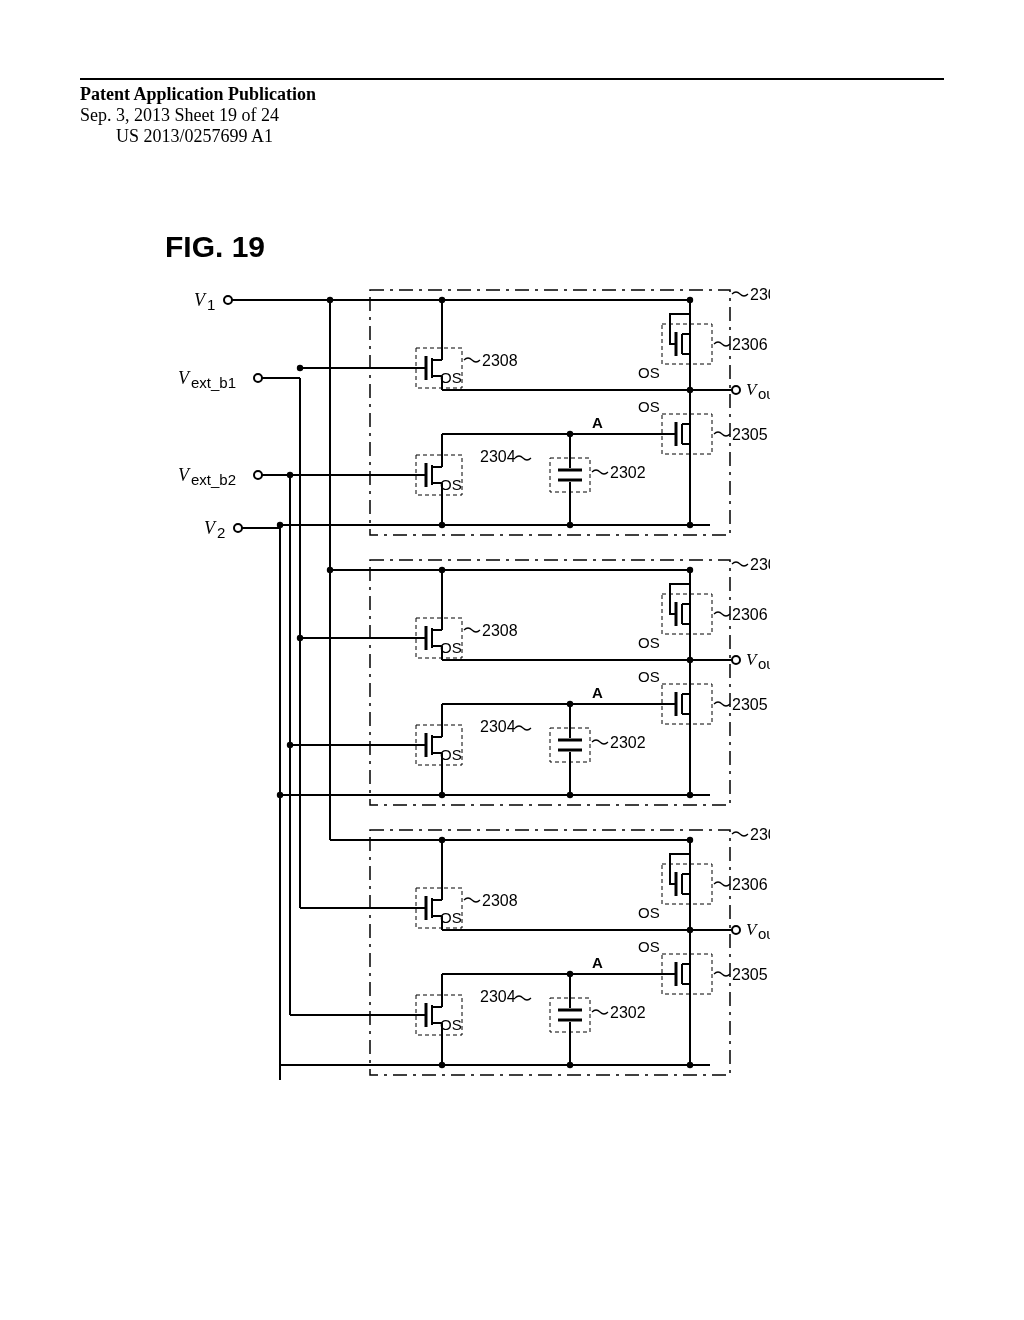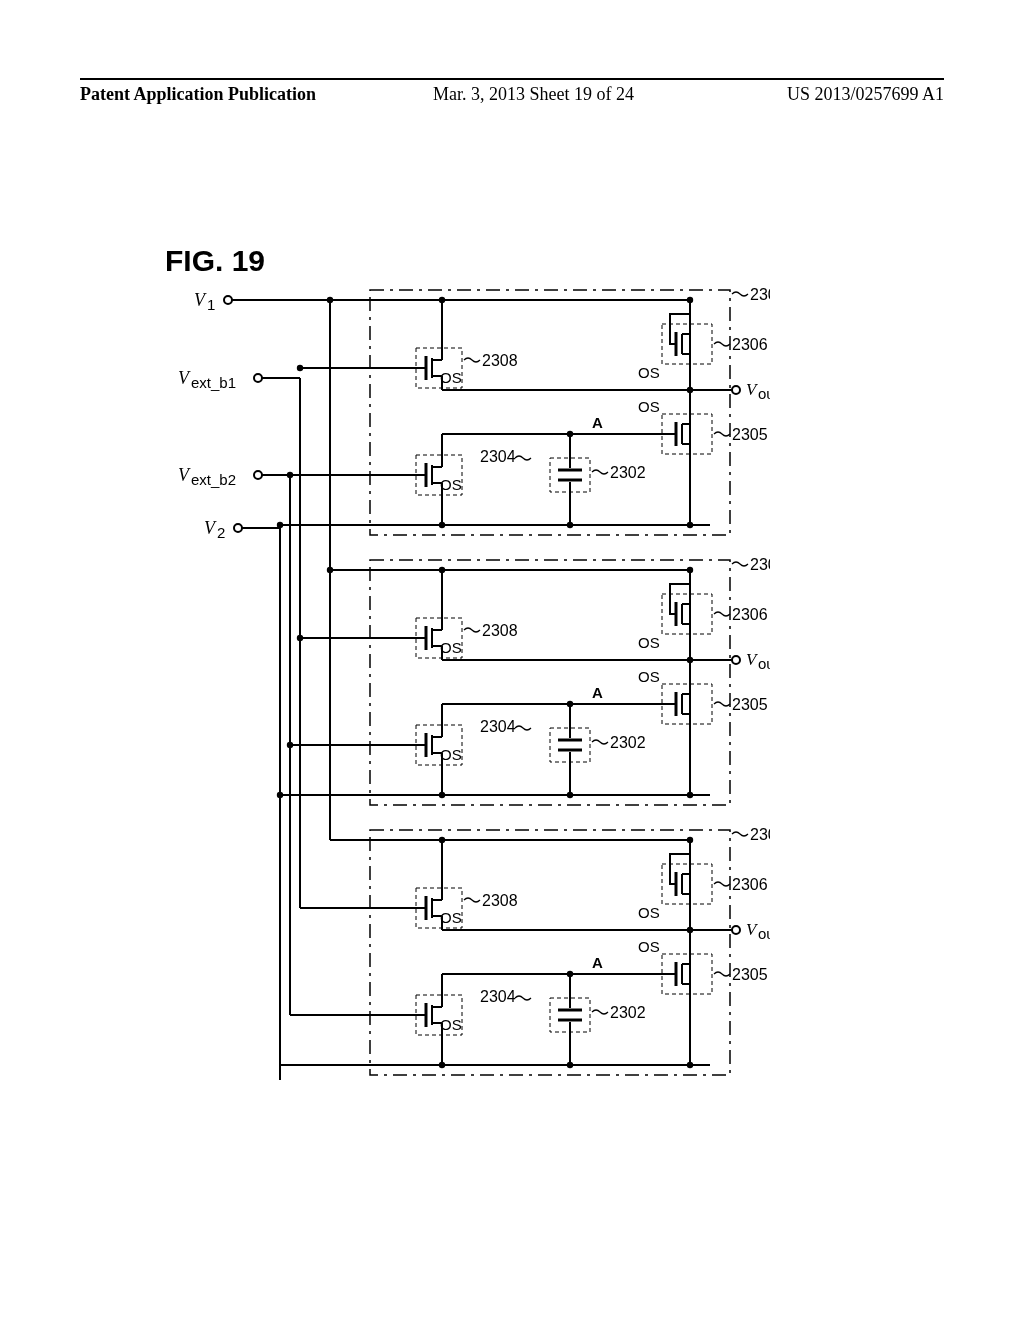--- a/index.html
+++ b/index.html
@@ -22,28 +22,29 @@
     border-top: 2px solid #000;
   }
   .header {
     position: absolute;
     top: 84px;
     left: 80px;
     right: 80px;
     display: flex;
     justify-content: space-between;
     font-size: 18px;
+    flex-direction: column;
   }
   .header .left { font-weight: bold; }
   .header .mid { font-weight: normal; }
   .header .right { font-weight: normal; margin-left: 36px; }
   .fig-title {
     position: absolute;
     left: 165px;
-    top: 244px;
+    top: 230px;
     font-size: 30px;
     font-weight: bold;
     font-family: Arial, Helvetica, sans-serif;
   }
   .svg-wrap {
     position: absolute;
     left: 150px;
     top: 280px;
     width: 620px;
     height: 880px;
@@ -54,21 +55,21 @@
   .lbl { font-size: 15px; fill: #000; }
   .ref { font-size: 16px; fill: #000; font-family: Arial, Helvetica, sans-serif; }
 </style>
 </head>
 <body>
 
 <div class="page">
   <div class="hr-top"></div>
   <div class="header">
     <span class="left">Patent Application Publication</span>
-    <span class="mid">Mar. 3, 2013  Sheet 19 of 24</span>
+    <span class="mid">Sep. 3, 2013  Sheet 19 of 24</span>
     <span class="right">US 2013/0257699 A1</span>
   </div>
 
   <div class="fig-title">FIG. 19</div>
 
   <div class="svg-wrap">
     <svg viewBox="0 0 620 880" width="620" height="880" xmlns="http://www.w3.org/2000/svg">
       <defs>
 
         <g id="cell">

